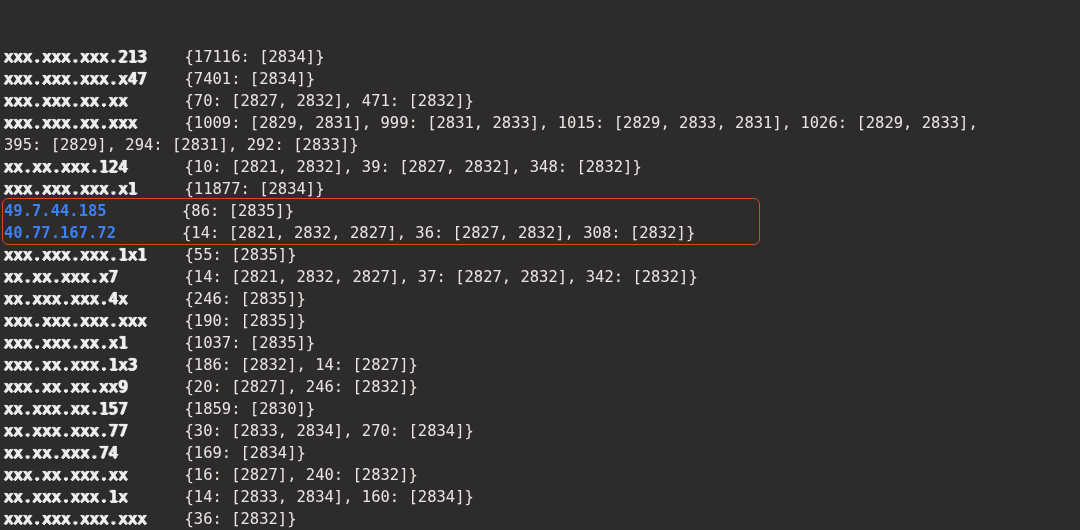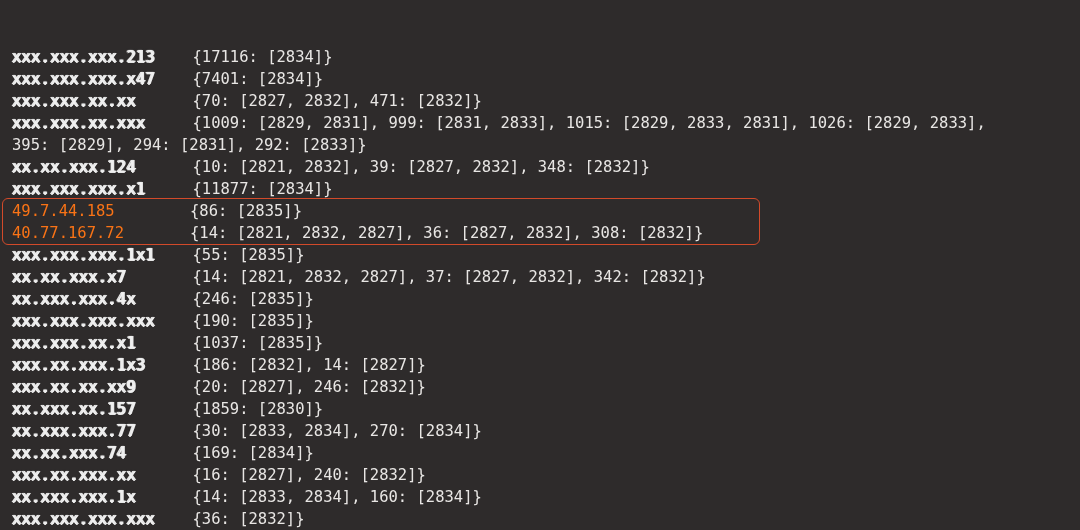--- a/index.html
+++ b/index.html
@@ -16,41 +16,41 @@
     -webkit-font-smoothing:antialiased;
   }
   .term{
     box-sizing:border-box;
     padding:2px 4px 2px 4px;
     white-space:pre;
     position:relative;
   }
   .line{
     white-space:pre;
-    margin-left:8px;
   }
   .ip{
     display:inline-block;
     min-width:150px;
     vertical-align:bottom;
     position:relative;
   }
   .ip-shadow{
     color:transparent;      
     text-shadow:
        0 0 1px rgba(240,240,240,0.95),
        1px 0 0 rgba(240,240,240,0.95),
       -1px 0 0 rgba(240,240,240,0.95),
        0 1px 0 rgba(240,240,240,0.95),
        0 0 2px rgba(80,80,80,0.9);
     filter:blur(0.6px);
     letter-spacing:0.2px;
   }
   .ip-clear{
-    color:#f97316;
+    color:#3b82f6;
+    font-weight:bold;
   }
   .hl{
     position:absolute;
     left:2px;
     top:153px;
     width:758px;
     height:40px;
     border:1.5px solid #d24a2a;
     border-radius:6px;
     pointer-events:none;

